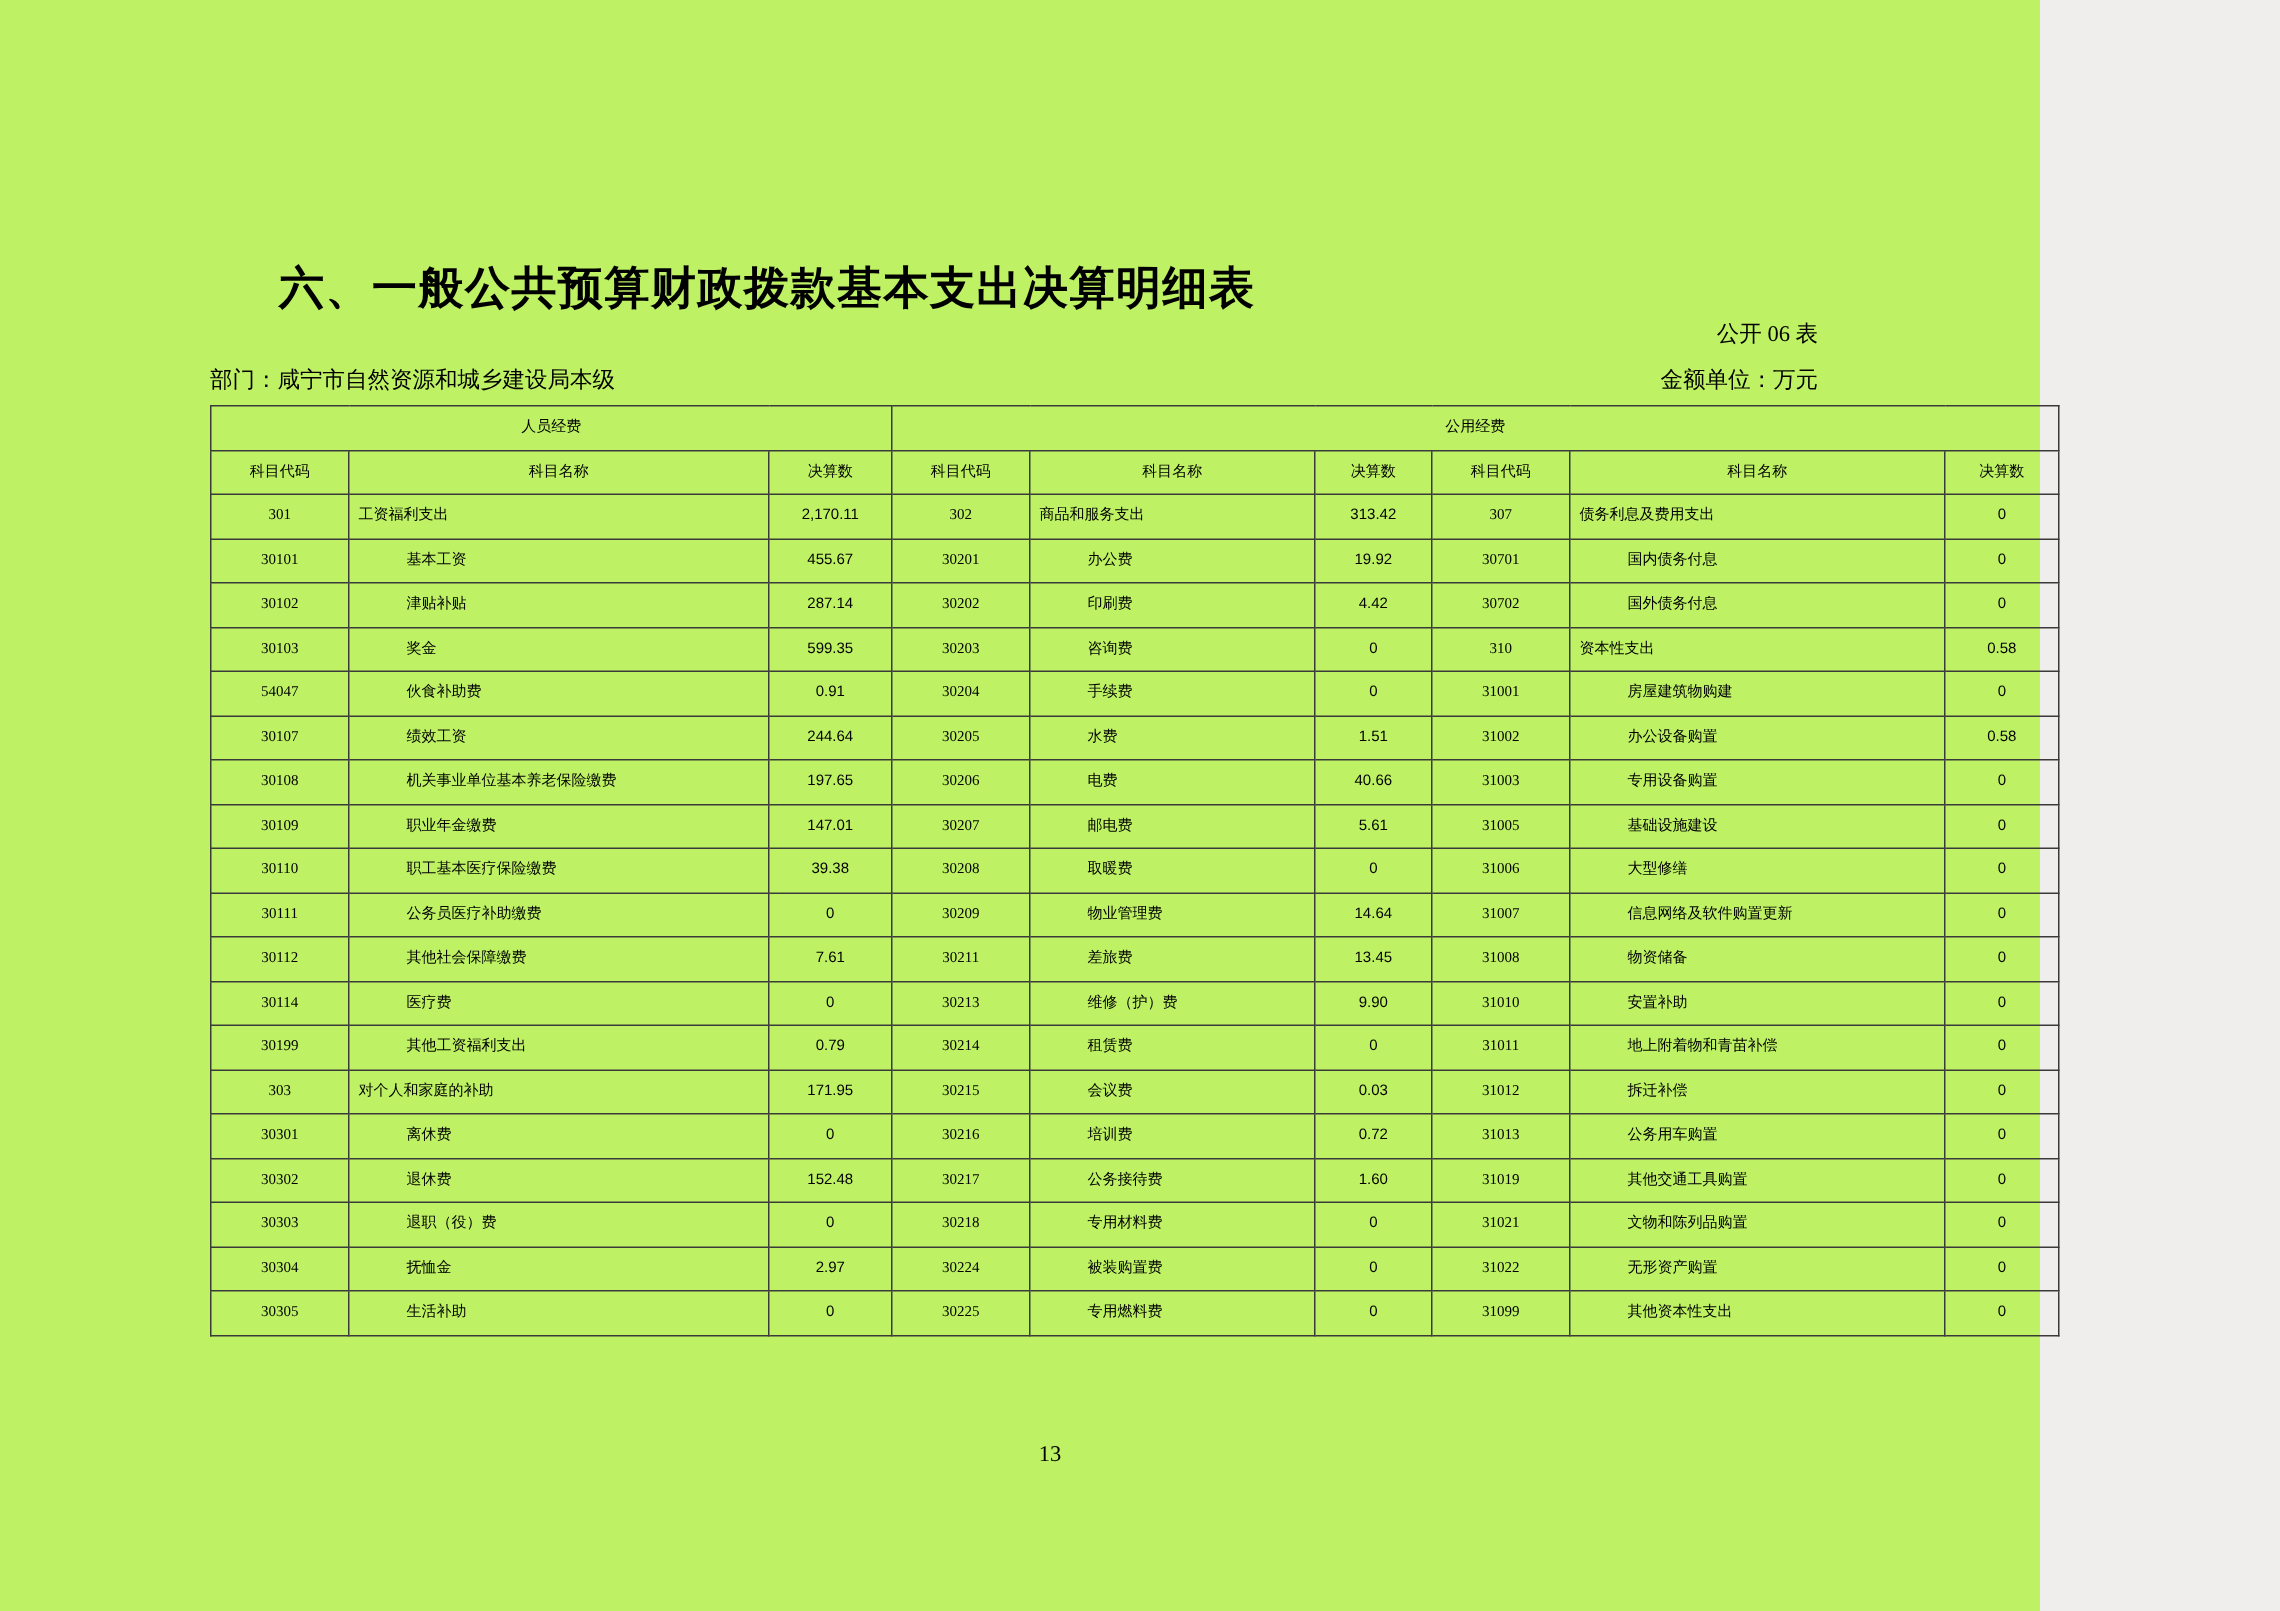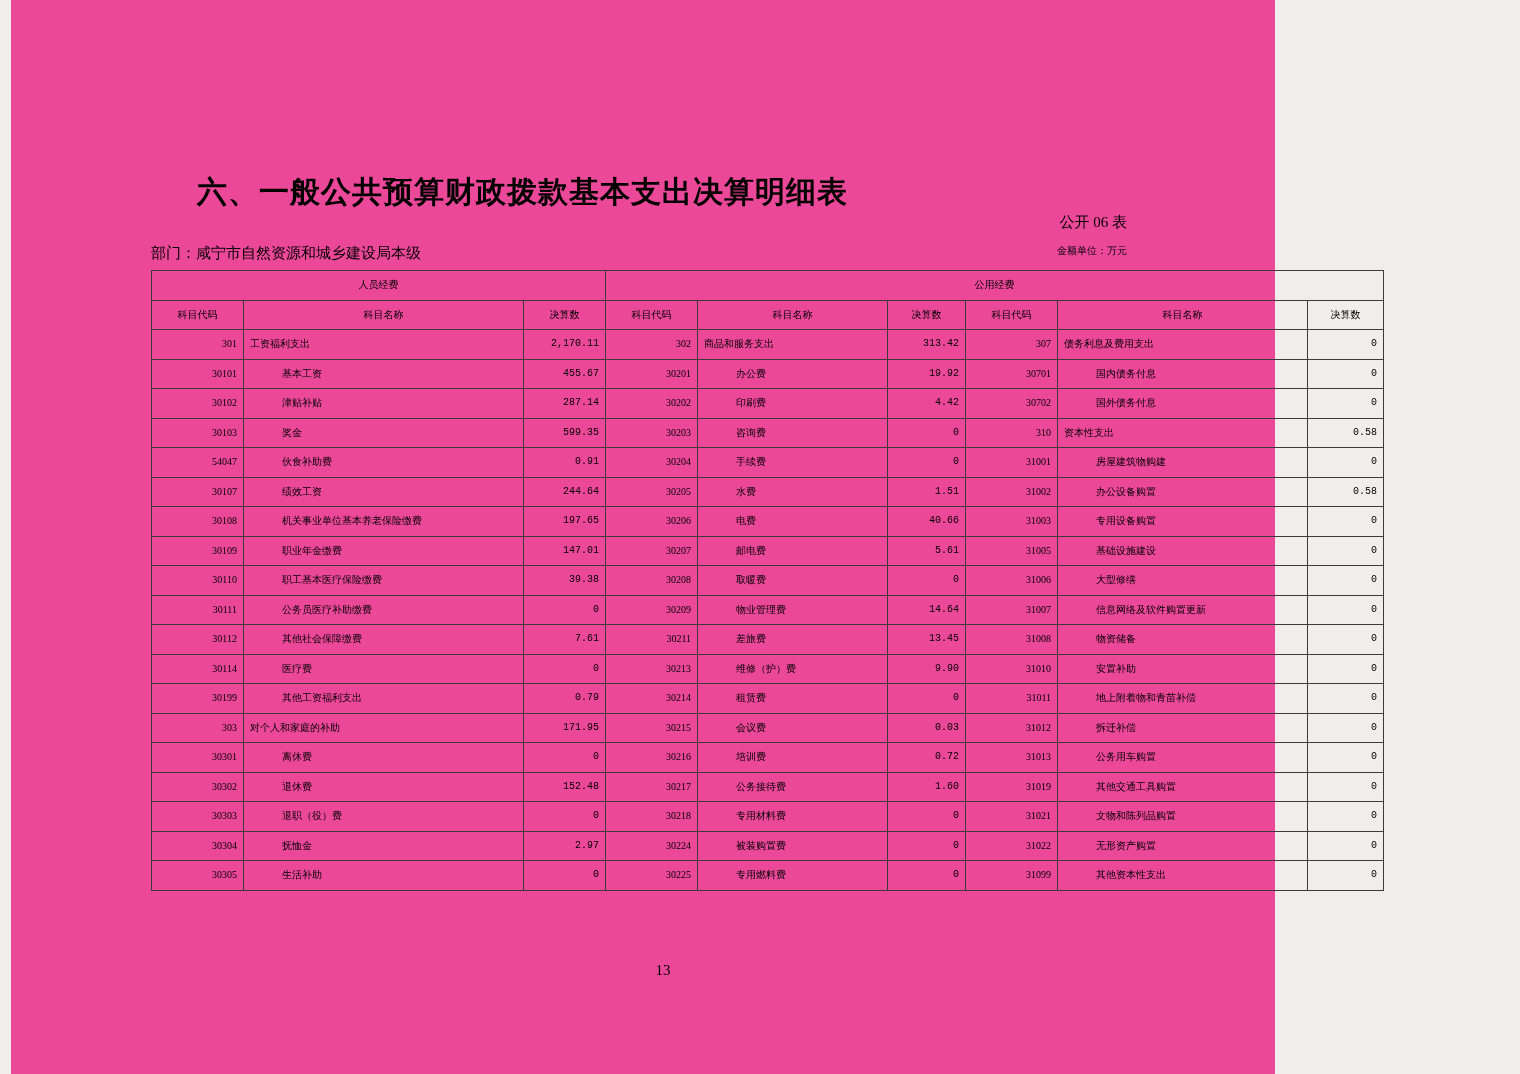--- a/index.html
+++ b/index.html
@@ -10,24 +10,24 @@
   body {
     width: 1520px;
     height: 1074px;
     font-family: "Liberation Serif", "DejaVu Serif", serif;
     color: #000;
     position: relative;
     overflow: hidden;
   }
   .page {
     position: absolute;
-    left: 11px; top: 0;
-    width: 1264px;
+    left: 0; top: 0;
+    width: 1360px;
     height: 1074px;
-    background: #ec4899;
+    background: #bef264;
   }
   .title {
     position: absolute;
     left: 186px;
     top: 172px;
     font-size: 30px;
     font-weight: bold;
     letter-spacing: 1px;
     white-space: nowrap;
   }
@@ -42,21 +42,21 @@
     position: absolute;
     left: 140px;
     top: 244px;
     font-size: 15px;
     white-space: nowrap;
   }
   .unit {
     position: absolute;
     right: 148px;
     top: 244px;
-    font-size: 10px;
+    font-size: 15px;
     white-space: nowrap;
   }
   table.main {
     position: absolute;
     left: 140px;
     top: 270px;
     width: 1232px;
     border-collapse: collapse;
     font-size: 10px;
     table-layout: fixed;
@@ -70,35 +70,35 @@
     line-height: 28.5px;
     overflow: hidden;
     white-space: nowrap;
   }
   .grp {
     text-align: center;
   }
   .hdr {
   }
   .code {
-    text-align: right;
+    text-align: center;
     padding-left: 8px;
   }
   .name {
     text-align: left;
     padding-left: 8px;
     margin-top: 12px;
   }
   .name.ind {
     padding-left: 38px;
   }
   .num {
-    text-align: right;
+    text-align: center;
     padding-right: 10px;
-    font-family: Liberation Mono, monospace;
+    font-family: Liberation Sans, sans-serif;
   }
   .pageno {
     position: absolute;
     left: 0;
     right: 0;
     top: 962px;
     text-align: center;
     font-size: 15px;
     padding-left: 40px;
   }

